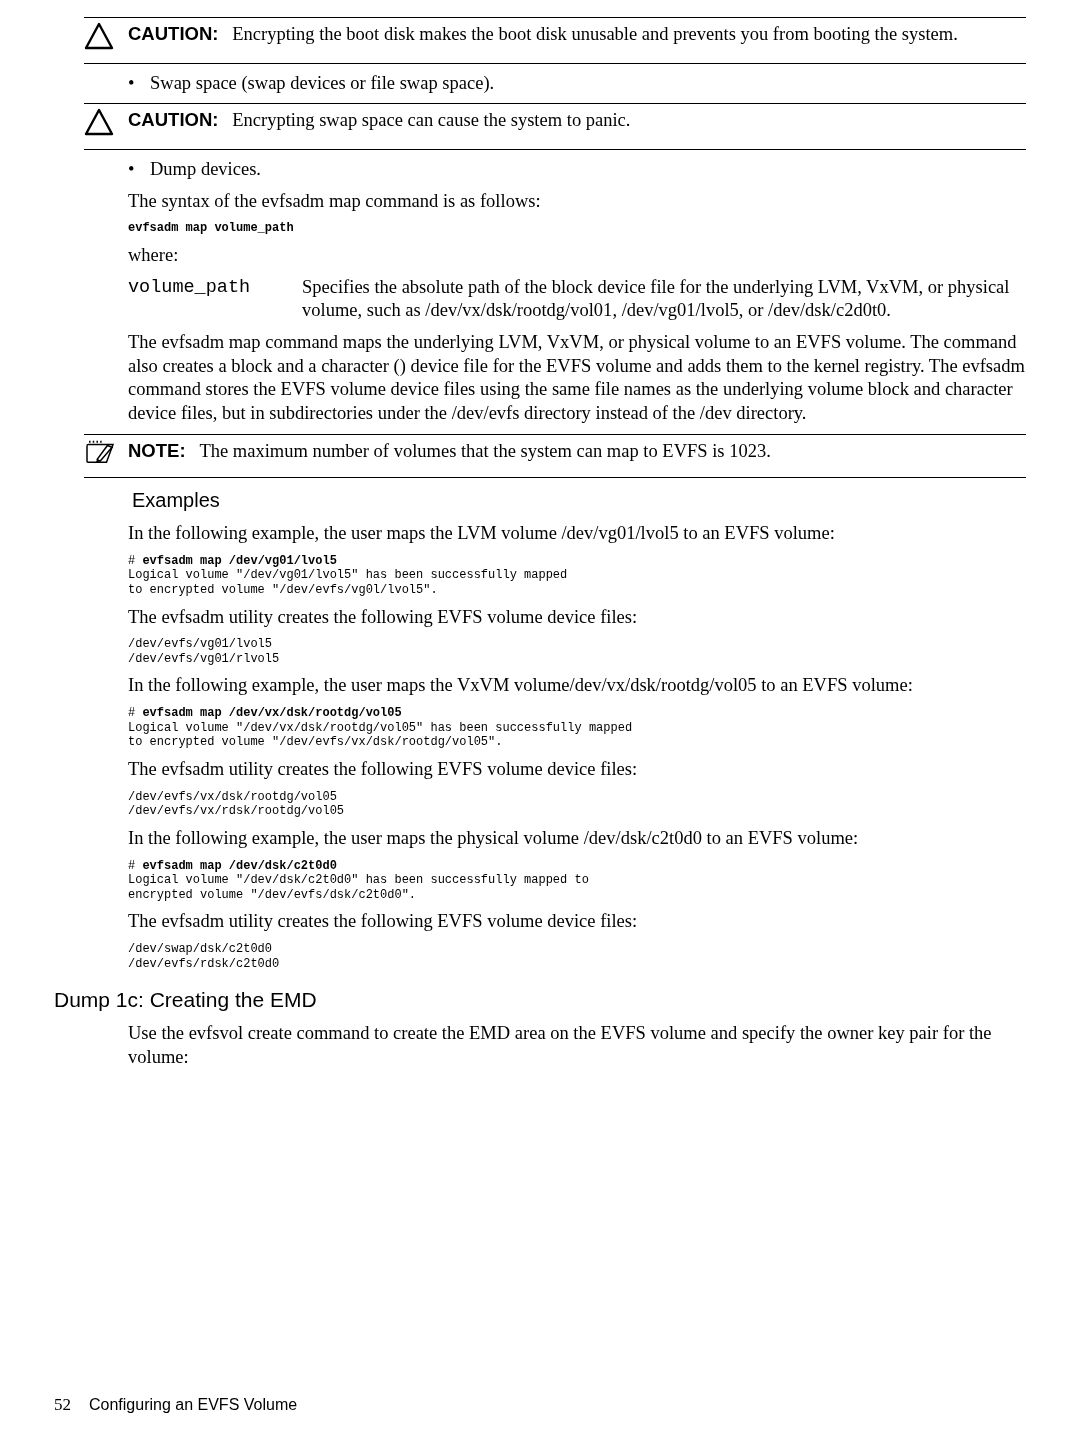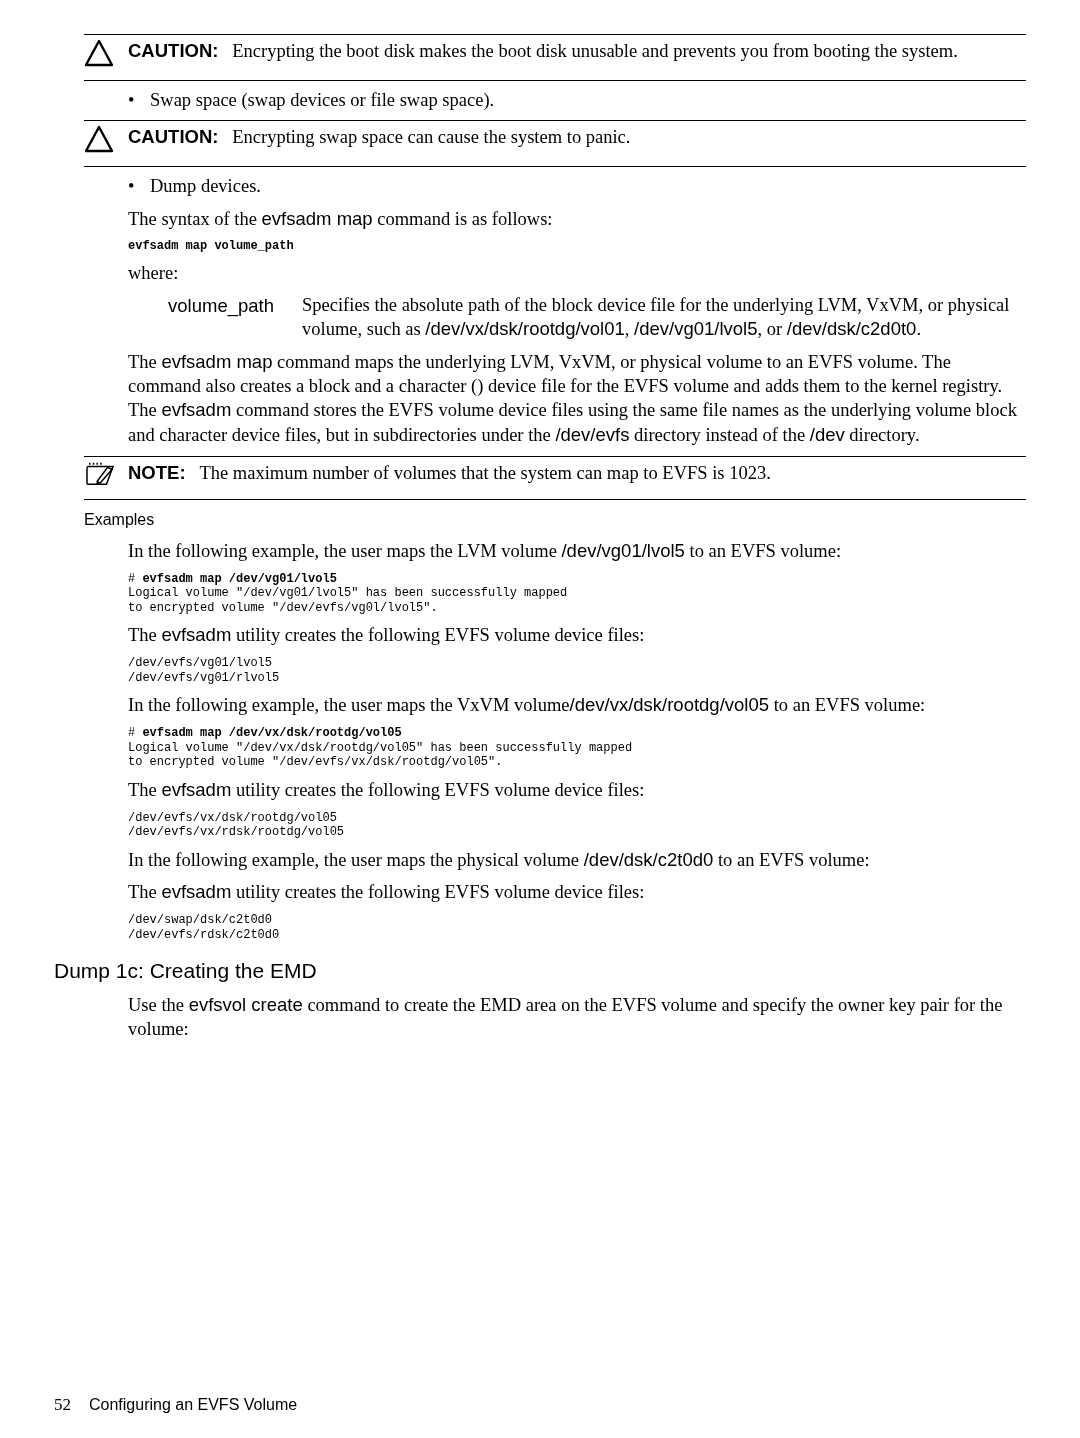--- a/index.html
+++ b/index.html
@@ -7,35 +7,35 @@
 body {
   font-family: "Palatino Linotype", Palatino, "Book Antiqua", Georgia, serif;
   font-size: 18.5px;
   line-height: 1.28;
   color: #000;
   width: 1080px;
   height: 1438px;
   position: relative;
   background: #fff;
 }
-.page { padding: 34px 54px 0 54px; }
+.page { padding: 17px 54px 0 54px; }
 .rule { border-top: 1.5px solid #000; margin: 0; }
 .icon { width: 30px; flex-shrink: 0; }
 .icon svg { width: 30px; height: 28px; }
 .icon-note svg { width: 32px; height: 26px; }
 .bul { margin: 8px 0 8px 74px; padding-left: 22px; position: relative; }
 .bul::before { content: "•"; position: absolute; left: 0; top: 0; }
 .par { margin: 8px 0 8px 74px; }
 .monoblock { font-family: "Courier New", monospace; font-size: 12px; margin: 6px 0 4px 74px; white-space: pre; line-height: 1.22; }
 .monoblock .b { font-weight: bold; }
-.mono { font-family: Liberation Sans, sans-serif; }
+.mono { font-family: Liberation Serif, serif; }
 .def-row { display: flex; margin: 6px 0 8px 74px; gap: 28px; }
-.def-term { font-family: Liberation Sans, sans-serif; width: 146px; flex-shrink: 0; text-align: right; }
+.def-term { font-family: Liberation Mono, monospace; width: 146px; flex-shrink: 0; }
 .def-body { flex: 1; }
-.h-examples { font-family: Arial, Helvetica, sans-serif; font-size: 16px; margin: 10px 0 6px 30px; }
+.h-examples { font-family: Arial, Helvetica, sans-serif; font-size: 20px; margin: 10px 0 6px 78px; }
 .h-step { font-family: Arial, Helvetica, sans-serif; font-size: 21px; margin: 16px 0 6px 0; }
 .footer { position: absolute; bottom: 22px; left: 54px; font-size: 17px; display: flex; gap: 18px; align-items: baseline; }
 .footer-page { }
 .footer-title { font-family: Arial, Helvetica, sans-serif; font-size: 16px; }
 .callout-label { font-family: Arial, Helvetica, sans-serif; font-weight: bold; }
 .callout-row { display: flex; gap: 14px; padding: 4px 0 6px 0; }
 .callout-body { flex: 1; }
 .block { margin-left: 30px; }
 </style>
 </head>
@@ -136,20 +136,23 @@
 to encrypted volume "/dev/evfs/vx/dsk/rootdg/vol05".</span></div>
   <div class="par">
     <span>The </span><span class="mono">evfsadm</span><span> utility creates the following EVFS volume device files:</span>
   </div>
   <div class="monoblock">/dev/evfs/vx/dsk/rootdg/vol05
 /dev/evfs/vx/rdsk/rootdg/vol05</div>
 
   <div class="par">
     <span>In the following example, the user maps the physical volume </span><span class="mono">/dev/dsk/c2t0d0</span><span> to an EVFS volume:</span>
   </div>
+  <div class="monoblock"># <span class="b">evfsadm map /dev/dsk/c2t0d0</span>
+<span>Logical volume "/dev/dsk/c2t0d0" has been successfully mapped to
+encrypted volume "/dev/evfs/dsk/c2t0d0".</span></div>
   <div class="par">
     <span>The </span><span class="mono">evfsadm</span><span> utility creates the following EVFS volume device files:</span>
   </div>
   <div class="monoblock">/dev/swap/dsk/c2t0d0
 /dev/evfs/rdsk/c2t0d0</div>
 
   <div class="h-step">Dump 1c: Creating the EMD</div>
   <div class="par">
     <span>Use the </span><span class="mono">evfsvol create</span><span> command to create the EMD area on the EVFS volume and specify the owner key pair for the volume:</span>
   </div>

